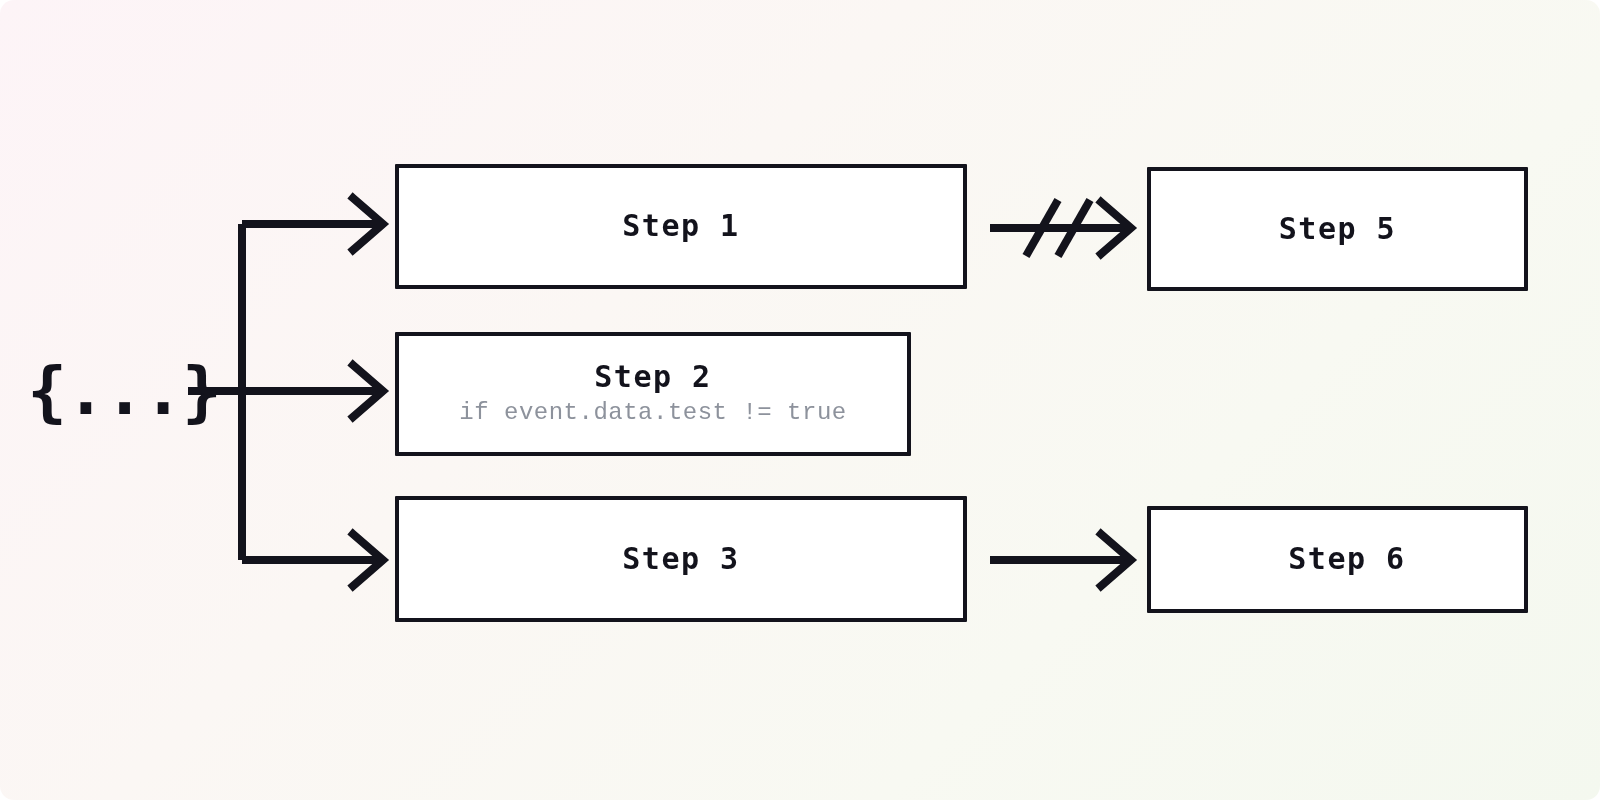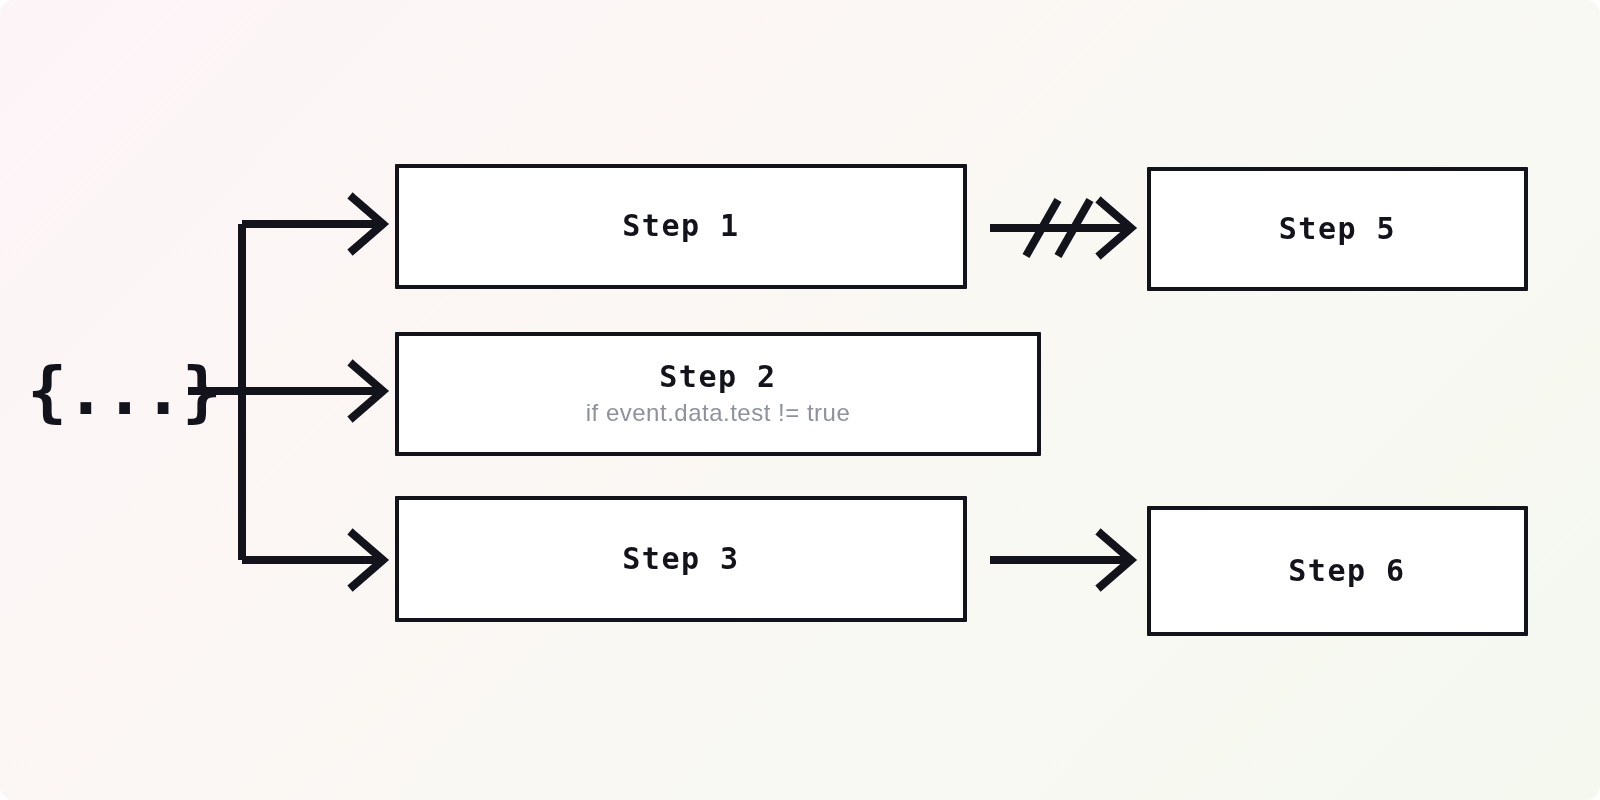--- a/index.html
+++ b/index.html
@@ -47,36 +47,36 @@
     font-family: "DejaVu Sans Mono", monospace;
     font-weight: bold;
     font-size: 30px;
     letter-spacing: 1.5px;
     color: #13131c;
     line-height: 1.15;
     white-space: pre;
   }
 
   .node-sub {
-    font-family: Liberation Sans, sans-serif;
+    font-family: Liberation Mono, monospace;
     font-weight: normal;
     font-size: 24px;
     letter-spacing: 0.5px;
     color: #8d929c;
     line-height: 1.2;
     margin-top: 4px;
     white-space: pre;
   }
 
   
   #node-step1 { left: 395px; top: 164px; width: 572px; height: 125px; }
-  #node-step2 { left: 395px; top: 332px; width: 646px; height: 124px; }
+  #node-step2 { left: 395px; top: 332px; width: 516px; height: 124px; }
   #node-step3 { left: 395px; top: 496px; width: 572px; height: 126px; }
   #node-step5 { left: 1147px; top: 167px; width: 381px; height: 124px; text-align: right; }
-  #node-step6 { left: 1147px; top: 506px; width: 381px; height: 130px; padding-left: 19px; }
+  #node-step6 { left: 1147px; top: 506px; width: 381px; height: 107px; padding-left: 19px; }
 
   #source-token {
     position: absolute;
     left: 62px;
     top: 344px;
     width: 124px;
     height: 94px;
     display: flex;
     align-items: center;
     justify-content: center;

